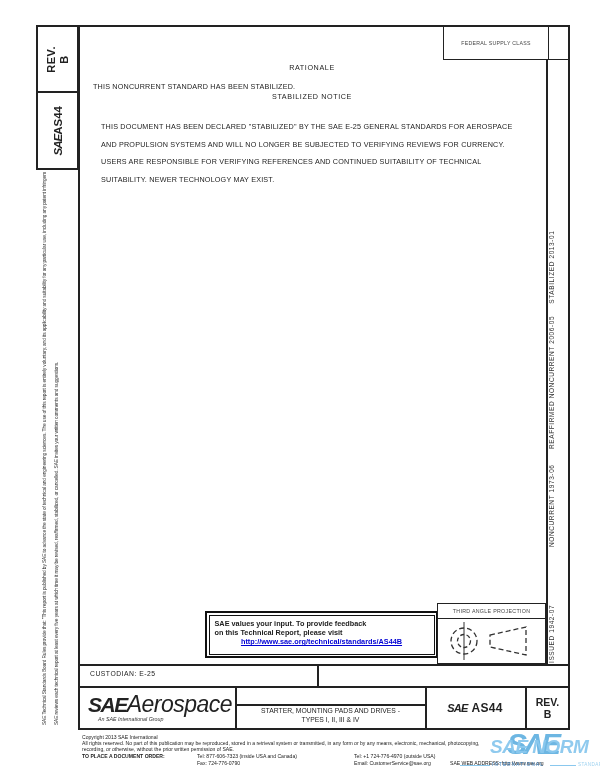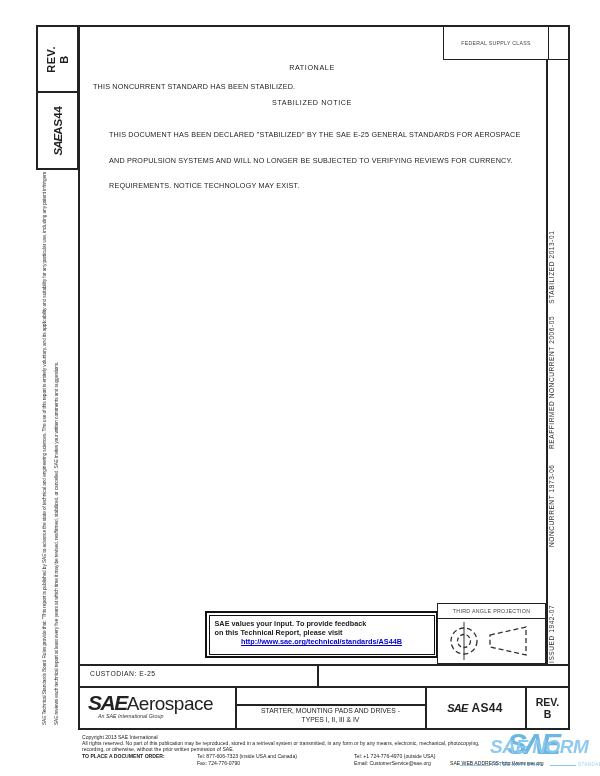--- a/index.html
+++ b/index.html
@@ -22,34 +22,34 @@
   .left-margin .vtext div{white-space:nowrap;line-height:12px;text-align:left;}
   
   .fsc-box{left:443px;top:25px;width:106px;height:35px;border:1.5px solid #222;border-top-width:2px;
            display:flex;align-items:center;justify-content:center;font-size:5.2px;letter-spacing:0.3px;color:#444;}
   
   .date-col{left:548px;top:150px;width:20px;height:513px;overflow:hidden;}
   .date-col .vtext{font-size:6.5px;letter-spacing:0.6px;white-space:nowrap;color:#333;height:513px;}
   
   .h-center{left:78px;width:468px;text-align:center;font-size:7.2px;letter-spacing:0.6px;}
   .body-text{left:93px;font-size:7.2px;letter-spacing:0.2px;}
-  .notice p{margin:16px;line-height:9.6px;}
+  .notice p{margin:8px;line-height:9.6px;}
   
   .feedback{left:205px;top:611px;width:233px;height:47px;border:2.5px solid #111;}
   .feedback-inner{position:absolute;inset:1.5px;border:1px solid #111;padding:3px 5px;box-sizing:border-box;}
   .feedback-inner div{font-size:7.3px;font-weight:bold;line-height:9.4px;white-space:nowrap;}
   .feedback-link{color:#0000d4;text-decoration:underline;cursor:pointer;text-align:center;}
   
   .tap-box{left:437px;top:603px;width:109px;height:61px;border:1.5px solid #222;}
   .tap-label{position:absolute;left:0;top:0;width:100%;height:15px;border-bottom:1.5px solid #222;box-sizing:border-box;
              display:flex;align-items:center;justify-content:center;font-size:5.3px;letter-spacing:0.3px;color:#444;}
   
   .custodian-text{left:90px;top:670px;font-size:6.8px;letter-spacing:0.5px;}
   .logo-sae{font-style:italic;font-weight:900;font-size:21px;letter-spacing:-1.5px;}
-  .logo-aero{font-size:19px;letter-spacing:-0.5px;}
+  .logo-aero{font-style:italic;font-size:23px;letter-spacing:-0.5px;}
   .logo-tag{font-style:italic;font-size:5.3px;color:#333;}
   .doc-type{left:237px;top:688px;width:187px;text-align:center;font-size:12.5px;font-weight:bold;letter-spacing:0.2px;}
   .doc-title{left:237px;top:707px;width:187px;text-align:center;font-size:6.8px;line-height:8.6px;}
   .num-cell{left:425px;top:686px;width:100px;height:44px;display:flex;align-items:center;justify-content:center;gap:4px;}
   .num-cell .pre{font-style:italic;font-weight:900;font-size:11px;letter-spacing:-0.8px;}
   .num-cell .num{font-weight:bold;font-size:12px;letter-spacing:0.3px;}
   .rev-cell{left:525px;top:686px;width:45px;height:44px;display:flex;flex-direction:column;align-items:center;justify-content:center;
             font-weight:bold;font-size:10.5px;line-height:12px;}
   
   .legal{font-size:5.1px;color:#222;white-space:nowrap;}
@@ -101,25 +101,26 @@
       <span style="margin-inline-end:55px;">ISSUED 1942-07</span>
       <span style="margin-inline-end:13px;">NONCURRENT 1973-06</span>
       <span style="margin-inline-end:10px;">REAFFIRMED NONCURRENT 2006-05</span>
       <span>STABILIZED 2013-01</span>
     </div>
   </div>
 
   <div class="abs h-center" style="top:63px;">RATIONALE</div>
   <div class="abs body-text" style="top:82px;">THIS NONCURRENT STANDARD HAS BEEN STABILIZED.</div>
 
-  <div class="abs h-center" style="top:98px;">STABILIZED NOTICE</div>
+  <div class="abs h-center" style="top:92px;">STABILIZED NOTICE</div>
   <div class="abs body-text notice" style="top:114px;">
     <p>THIS DOCUMENT HAS BEEN DECLARED "STABILIZED" BY THE SAE E-25 GENERAL STANDARDS FOR AEROSPACE</p>
     <p>AND PROPULSION SYSTEMS AND WILL NO LONGER BE SUBJECTED TO VERIFYING REVIEWS FOR CURRENCY.</p>
-    <p>REQUIREMENTS. NOTICE TECHNOLOGY MAY EXIST.</p>
+    <p>USERS ARE RESPONSIBLE FOR VERIFYING REFERENCES AND CONTINUED SUITABILITY OF TECHNICAL</p>
+    <p>SUITABILITY. NEWER TECHNOLOGY MAY EXIST.</p>
   </div>
 
   <div class="abs feedback">
     <div class="feedback-inner">
       <div>SAE values your input. To provide feedback</div>
       <div>on this Technical Report, please visit</div>
       <div class="feedback-link">http://www.sae.org/technical/standards/AS44B</div>
     </div>
   </div>
 

